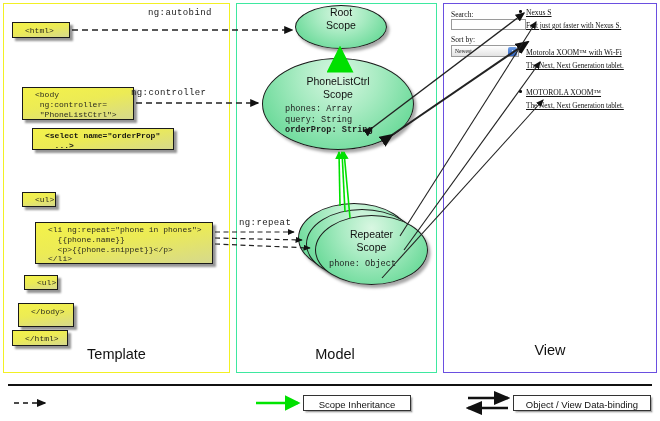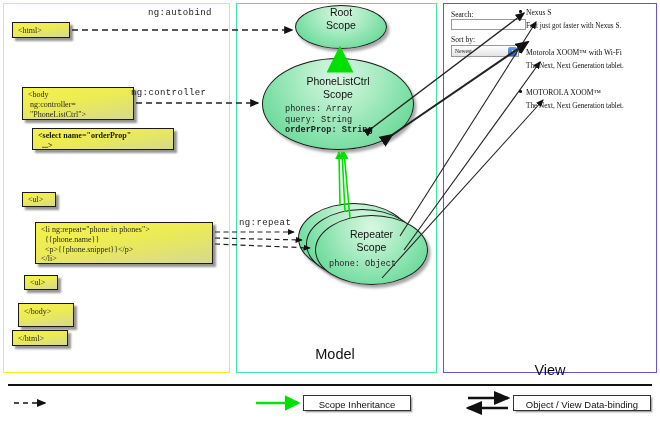--- a/index.html
+++ b/index.html
@@ -10,30 +10,30 @@
   
   .column{position:absolute;background:#fff;box-sizing:border-box;}
   #col-template{left:3px;top:3px;width:227px;height:370px;border:1.5px solid #f2f024;}
   #col-model{left:236px;top:3px;width:201px;height:370px;border:1.5px solid #3ee8a0;}
   #col-view{left:443px;top:3px;width:214px;height:370px;border:1.5px solid #6a4fe0;}
 
   .col-label{position:absolute;text-align:center;font-size:14.5px;color:#111;
              font-family:"Liberation Sans",sans-serif;}
   #lbl-template{left:3px;top:346px;width:227px;}
   #lbl-model{left:236px;top:346px;width:198px;}
-  #lbl-view{left:443px;top:362px;width:214px;}
+  #lbl-view{left:443px;top:342px;width:214px;}
 
   
   .codebox{position:absolute;box-sizing:border-box;
            border:1.4px solid #1a1a1a;
            background:linear-gradient(170deg,#f4f24a 0%,#eceb55 45%,#d6d98c 100%);
            box-shadow:2.5px 2.5px 2px rgba(0,0,0,.42);
-           font-family:Liberation Serif, serif;
+           font-family:Liberation Mono, monospace;
            font-size:8px;line-height:1.22;color:#2b2b20;
-           padding:2px 5px;white-space:pre;}
+           padding:2px 12px;white-space:pre;}
   .codebox.bold{font-weight:bold;color:#171710;}
 
   #tb-html{left:12px;top:22px;width:58px;height:16px;padding-top:3px;}
   #tb-body{left:22px;top:87px;width:112px;height:33px;}
   #tb-select{left:32px;top:128px;width:142px;height:22px;}
   #tb-search{left:30px;top:157px;width:130px;height:24px;}
   #tb-ul1{left:22px;top:192px;width:34px;height:15px;padding-top:2px;}
   #tb-li{left:35px;top:222px;width:178px;height:42px;}
   #tb-ul2{left:24px;top:275px;width:34px;height:15px;padding-top:2px;}
   #tb-bodyclose{left:18px;top:303px;width:56px;height:24px;padding-top:3px;}
@@ -67,21 +67,21 @@
   #v-search-input{position:absolute;left:3px;top:11px;width:75px;height:11px;
                   border:1px solid #9a9a9a;background:#fff;box-sizing:border-box;}
   #v-sort-select{position:absolute;left:3px;top:37px;width:68px;height:12px;
                  border:1px solid #9a9a9a;box-sizing:border-box;
                  background:linear-gradient(180deg,#ffffff 0%,#e3e3e3 100%);
                  font-size:5.6px;line-height:11px;padding-left:3px;color:#222;
                  font-family:"Liberation Serif",serif;}
   #v-sort-arrow{position:absolute;right:1px;top:1px;width:9px;height:9px;
                 background:linear-gradient(180deg,#6f9fe6 0%,#2f62c0 100%);
                 border-radius:2px;color:#fff;font-size:5px;line-height:9px;text-align:center;}
-  .phone-item{position:absolute;left:78px;width:125px;}
+  .phone-item{position:absolute;left:78px;width:125px;text-decoration:underline;}
   .phone-name{font-size:7.6px;white-space:nowrap;}
   .phone-snippet{font-size:7.2px;margin-top:5px;white-space:nowrap;}
   .bullet{position:absolute;left:-7px;top:2px;width:2.6px;height:2.6px;
           border-radius:50%;background:#111;}
 
   
   .edge-label{position:absolute;font-family:"Liberation Mono",monospace;
               font-size:9px;color:#222;letter-spacing:.4px;text-align:right;}
   #lb-autobind{left:148px;top:8px;}
   #lb-controller{left:131px;top:88px;}
@@ -216,20 +216,21 @@
     <path d="M14,403 L45,403" stroke="#111" stroke-width="1.4" fill="none" stroke-dasharray="5,4" marker-end="url(#ah)"></path>
     <path d="M256,403 L298,403" stroke="#00e500" stroke-width="2.6" fill="none" marker-end="url(#ahg)"></path>
     <path d="M468,398 L508,398" stroke="#111" stroke-width="2.4" fill="none" marker-end="url(#ah)"></path>
     <path d="M508,408 L468,408" stroke="#111" stroke-width="2.4" fill="none" marker-end="url(#ah)"></path>
   </svg>
 
   <div class="edge-label" id="lb-autobind">ng:autobind</div>
   <div class="edge-label" id="lb-controller">ng:controller</div>
   <div class="edge-label" id="lb-repeat">ng:repeat</div>
 
+  <div class="col-label" id="lbl-template">Template</div>
   <div class="col-label" id="lbl-model">Model</div>
   <div class="col-label" id="lbl-view">View</div>
 
   <div id="legend-rule"></div>
   <div class="lg-box" id="lg-b2">Scope Inheritance</div>
   <div class="lg-box" id="lg-b3">Object / View Data-binding</div>
 
 </div>
 
 </body></html>

